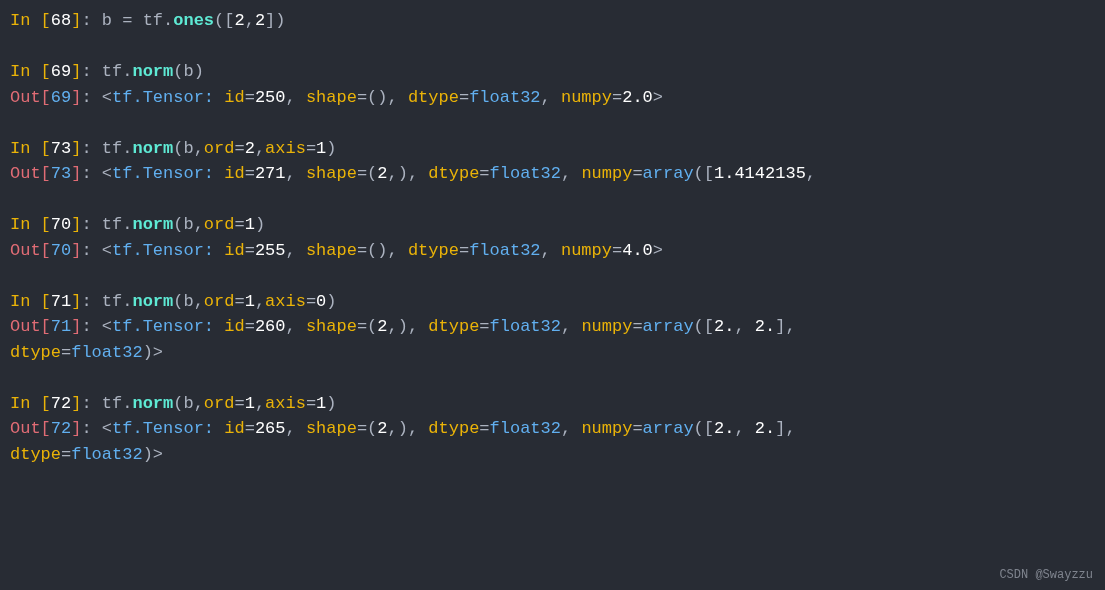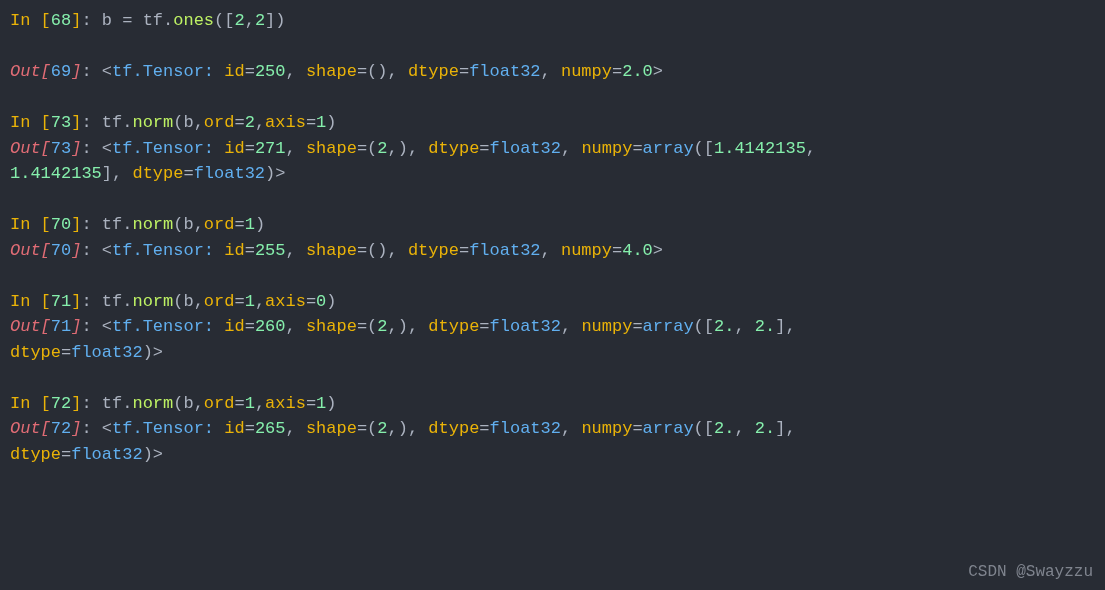--- a/index.html
+++ b/index.html
@@ -14,47 +14,47 @@
     height: 590px;
     overflow: hidden;
     position: relative;
   }
   .line { white-space: pre-wrap; }
   .blank { height: 1.5em; }
 
   
   .c-default { color: #abb2bf; }   
   .c-green   { color: #eab308; }   
-  .c-num     { color: #86efac; }   
-  .c-red     { color: #e06c75; font-style: italic; }   
-  .c-call    { color: #bef264; }   
+  .c-num     { color: #ffffff; }   
+  .c-red     { color: #e06c75; }   
+  .c-call    { color: #5eead4; font-weight: bold; }   
   .c-type    { color: #61afef; }   
   .c-kw      { color: #eab308; }   
   .c-br      { color: #abb2bf; }   
   .angle     { color: #abb2bf; }
   .watermark {
     position: absolute;
     bottom: 6px;
     right: 12px;
     color: #7f848e;
-    font-size: 16px;
+    font-size: 12px;
     margin-left: 48px;
   }
 </style>
 </head>
 <body>
 
 <div id="terminal">
     <div class="line"><span class="c-green">In </span><span class="c-green">[</span><span class="c-num">68</span><span class="c-green">]</span><span class="c-default">: </span><span class="c-default">b </span><span class="c-default">=</span><span class="c-default"> tf</span><span class="c-default">.</span><span class="c-call">ones</span><span class="c-br">(</span><span class="c-br">[</span><span class="c-num">2</span><span class="c-default">,</span><span class="c-num">2</span><span class="c-br">]</span><span class="c-br">)</span></div>
     <div class="blank"></div>
+    <div class="line"><span class="c-green">In </span><span class="c-green">[</span><span class="c-num">69</span><span class="c-green">]</span><span class="c-default">: </span><span class="c-default">tf</span><span class="c-default">.</span><span class="c-call">norm</span><span class="c-br">(</span><span class="c-default">b</span><span class="c-br">)</span></div>
     <div class="line"><span class="c-red">Out</span><span class="c-red">[</span><span class="c-type">69</span><span class="c-red">]</span><span class="c-default">: </span><span class="angle">&lt;</span><span class="c-type">tf.Tensor:</span><span class="c-default"> </span><span class="c-kw">id</span><span class="c-default">=</span><span class="c-num">250</span><span class="c-default">, </span><span class="c-kw">shape</span><span class="c-default">=</span><span class="c-br">()</span><span class="c-default">, </span><span class="c-kw">dtype</span><span class="c-default">=</span><span class="c-type">float32</span><span class="c-default">, </span><span class="c-kw">numpy</span><span class="c-default">=</span><span class="c-num">2.0</span><span class="angle">&gt;</span></div>
     <div class="blank"></div>
     <div class="line"><span class="c-green">In </span><span class="c-green">[</span><span class="c-num">73</span><span class="c-green">]</span><span class="c-default">: </span><span class="c-default">tf</span><span class="c-default">.</span><span class="c-call">norm</span><span class="c-br">(</span><span class="c-default">b</span><span class="c-default">,</span><span class="c-kw">ord</span><span class="c-default">=</span><span class="c-num">2</span><span class="c-default">,</span><span class="c-kw">axis</span><span class="c-default">=</span><span class="c-num">1</span><span class="c-br">)</span></div>
     <div class="line"><span class="c-red">Out</span><span class="c-red">[</span><span class="c-type">73</span><span class="c-red">]</span><span class="c-default">: </span><span class="angle">&lt;</span><span class="c-type">tf.Tensor:</span><span class="c-default"> </span><span class="c-kw">id</span><span class="c-default">=</span><span class="c-num">271</span><span class="c-default">, </span><span class="c-kw">shape</span><span class="c-default">=</span><span class="c-br">(</span><span class="c-num">2</span><span class="c-br">,)</span><span class="c-default">, </span><span class="c-kw">dtype</span><span class="c-default">=</span><span class="c-type">float32</span><span class="c-default">, </span><span class="c-kw">numpy</span><span class="c-default">=</span><span class="c-type">array</span><span class="c-br">(</span><span class="c-br">[</span><span class="c-num">1.4142135</span><span class="c-default">, </span></div>
-    <div class="line"><span class="c-num">1.4142135</span><span class="c-br">]</span><span class="c-default">, </span><span class="c-kw">dtype</span><span class="c-default">=</span><span class="c-type">float32</span><span class="c-br">)</span><span class="angle">&gt;</span></div>
     <div class="blank"></div>
     <div class="line"><span class="c-green">In </span><span class="c-green">[</span><span class="c-num">70</span><span class="c-green">]</span><span class="c-default">: </span><span class="c-default">tf</span><span class="c-default">.</span><span class="c-call">norm</span><span class="c-br">(</span><span class="c-default">b</span><span class="c-default">,</span><span class="c-kw">ord</span><span class="c-default">=</span><span class="c-num">1</span><span class="c-br">)</span></div>
     <div class="line"><span class="c-red">Out</span><span class="c-red">[</span><span class="c-type">70</span><span class="c-red">]</span><span class="c-default">: </span><span class="angle">&lt;</span><span class="c-type">tf.Tensor:</span><span class="c-default"> </span><span class="c-kw">id</span><span class="c-default">=</span><span class="c-num">255</span><span class="c-default">, </span><span class="c-kw">shape</span><span class="c-default">=</span><span class="c-br">()</span><span class="c-default">, </span><span class="c-kw">dtype</span><span class="c-default">=</span><span class="c-type">float32</span><span class="c-default">, </span><span class="c-kw">numpy</span><span class="c-default">=</span><span class="c-num">4.0</span><span class="angle">&gt;</span></div>
     <div class="blank"></div>
     <div class="line"><span class="c-green">In </span><span class="c-green">[</span><span class="c-num">71</span><span class="c-green">]</span><span class="c-default">: </span><span class="c-default">tf</span><span class="c-default">.</span><span class="c-call">norm</span><span class="c-br">(</span><span class="c-default">b</span><span class="c-default">,</span><span class="c-kw">ord</span><span class="c-default">=</span><span class="c-num">1</span><span class="c-default">,</span><span class="c-kw">axis</span><span class="c-default">=</span><span class="c-num">0</span><span class="c-br">)</span></div>
     <div class="line"><span class="c-red">Out</span><span class="c-red">[</span><span class="c-type">71</span><span class="c-red">]</span><span class="c-default">: </span><span class="angle">&lt;</span><span class="c-type">tf.Tensor:</span><span class="c-default"> </span><span class="c-kw">id</span><span class="c-default">=</span><span class="c-num">260</span><span class="c-default">, </span><span class="c-kw">shape</span><span class="c-default">=</span><span class="c-br">(</span><span class="c-num">2</span><span class="c-br">,)</span><span class="c-default">, </span><span class="c-kw">dtype</span><span class="c-default">=</span><span class="c-type">float32</span><span class="c-default">, </span><span class="c-kw">numpy</span><span class="c-default">=</span><span class="c-type">array</span><span class="c-br">(</span><span class="c-br">[</span><span class="c-num">2.</span><span class="c-default">, </span><span class="c-num">2.</span><span class="c-br">]</span><span class="c-default">, </span></div>
     <div class="line"><span class="c-kw">dtype</span><span class="c-default">=</span><span class="c-type">float32</span><span class="c-br">)</span><span class="angle">&gt;</span></div>
     <div class="blank"></div>
     <div class="line"><span class="c-green">In </span><span class="c-green">[</span><span class="c-num">72</span><span class="c-green">]</span><span class="c-default">: </span><span class="c-default">tf</span><span class="c-default">.</span><span class="c-call">norm</span><span class="c-br">(</span><span class="c-default">b</span><span class="c-default">,</span><span class="c-kw">ord</span><span class="c-default">=</span><span class="c-num">1</span><span class="c-default">,</span><span class="c-kw">axis</span><span class="c-default">=</span><span class="c-num">1</span><span class="c-br">)</span></div>
     <div class="line"><span class="c-red">Out</span><span class="c-red">[</span><span class="c-type">72</span><span class="c-red">]</span><span class="c-default">: </span><span class="angle">&lt;</span><span class="c-type">tf.Tensor:</span><span class="c-default"> </span><span class="c-kw">id</span><span class="c-default">=</span><span class="c-num">265</span><span class="c-default">, </span><span class="c-kw">shape</span><span class="c-default">=</span><span class="c-br">(</span><span class="c-num">2</span><span class="c-br">,)</span><span class="c-default">, </span><span class="c-kw">dtype</span><span class="c-default">=</span><span class="c-type">float32</span><span class="c-default">, </span><span class="c-kw">numpy</span><span class="c-default">=</span><span class="c-type">array</span><span class="c-br">(</span><span class="c-br">[</span><span class="c-num">2.</span><span class="c-default">, </span><span class="c-num">2.</span><span class="c-br">]</span><span class="c-default">, </span></div>

